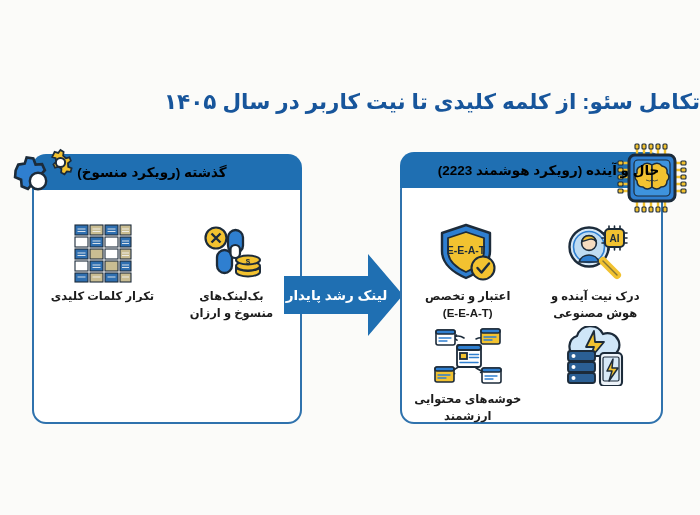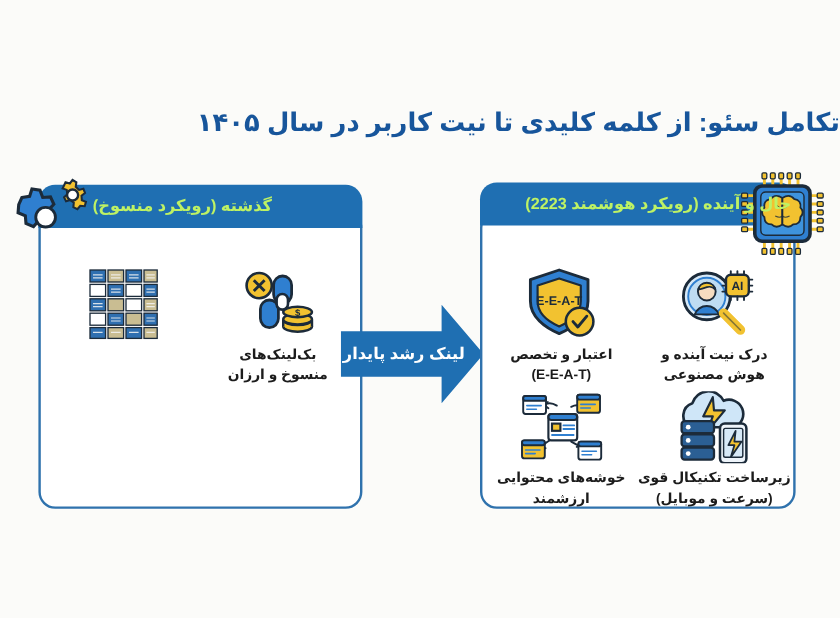--- a/index.html
+++ b/index.html
@@ -29,21 +29,21 @@
     background:#ffffff;
     box-sizing:border-box;
   }
   #panel-left{left:32px;top:176px;width:270px;height:248px;}
   #panel-right{left:400px;top:176px;width:263px;height:248px;}
 
   .panel-header{
     position:absolute;
     background:#1f6fb2;
     border-radius:12px 12px 12px 12px;
-    color:#bef264;
+    color:#000000;
     font-size:13.5px;font-weight:bold;
     display:flex;align-items:center;
     box-sizing:border-box;
     direction:rtl;
     white-space:nowrap;
   }
   #header-left{
     left:32px;top:154px;width:270px;height:36px;
     border-radius:14px 14px 0 0;
     justify-content:center;
@@ -164,20 +164,21 @@
             </g>
             <g stroke="#f4f4f4" stroke-width="1" opacity=".85">
               <path d="M5.5 7h8 M5.5 9.5h8 M20.5 7h8 M20.5 9.5h8 M35.5 7h8 M35.5 9.5h8 M50 7h7 M50 9.5h7"></path>
               <path d="M20.5 19h8 M20.5 21.5h8 M50 19h7 M50 21.5h7"></path>
               <path d="M5.5 31h8 M5.5 33.5h8 M50 31h7 M50 33.5h7"></path>
               <path d="M20.5 43h8 M20.5 45.5h8 M50 43h7 M50 45.5h7"></path>
               <path d="M5.5 55h8 M20.5 55h8 M35.5 55h8 M50 55h7"></path>
             </g>
           </svg>
         </div>
+        <div class="cap">تکرار کلمات کلیدی</div>
       </div>
 
 
     </div>
   </div>
 
   <div class="panel-header" id="header-left">
     <span class="hdr-label">گذشته (رویکرد منسوخ)</span>
   </div>
 
@@ -256,22 +257,20 @@
             <g fill="#ffffff">
               <circle cx="14.5" cy="30" r="2"></circle>
                 <circle cx="14.5" cy="41" r="2"></circle>
                 <circle cx="14.5" cy="52" r="2"></circle>
             </g>
             <rect x="41" y="27" width="22" height="33" rx="4" fill="#eef4fa" stroke="#1c2b3a" stroke-width="2.1"></rect>
             <rect x="44" y="31" width="16" height="24" rx="1.5" fill="#d7e9f7" stroke="#1c2b3a" stroke-width="1.2"></rect>
             <path d="M54 33 L48 45 h5 L50 55 L59 42 h-6 z" fill="#f2c230" stroke="#1c2b3a" stroke-width="1.5" stroke-linejoin="round"></path>
           </svg>
         </div>
-        <div class="cap">زیرساخت تکنیکال قوی
-(سرعت و موبایل)</div>
       </div>
 
       <div class="item">
         <div class="ico">
           <svg width="72" height="60" viewBox="0 0 72 60">
             <g stroke="#1c2b3a" stroke-width="1.6" fill="none" stroke-linecap="round">
               <path d="M32 12 q-6-4-12 0" marker-end=""></path>
               <path d="M22 12 l2.5-3 M22 12 l3 2.2"></path>
               <path d="M44 13 q6-3 9 1"></path>
               <path d="M53 14 l-0.6-3.6 M53 14 l-3.4 1.4"></path>

